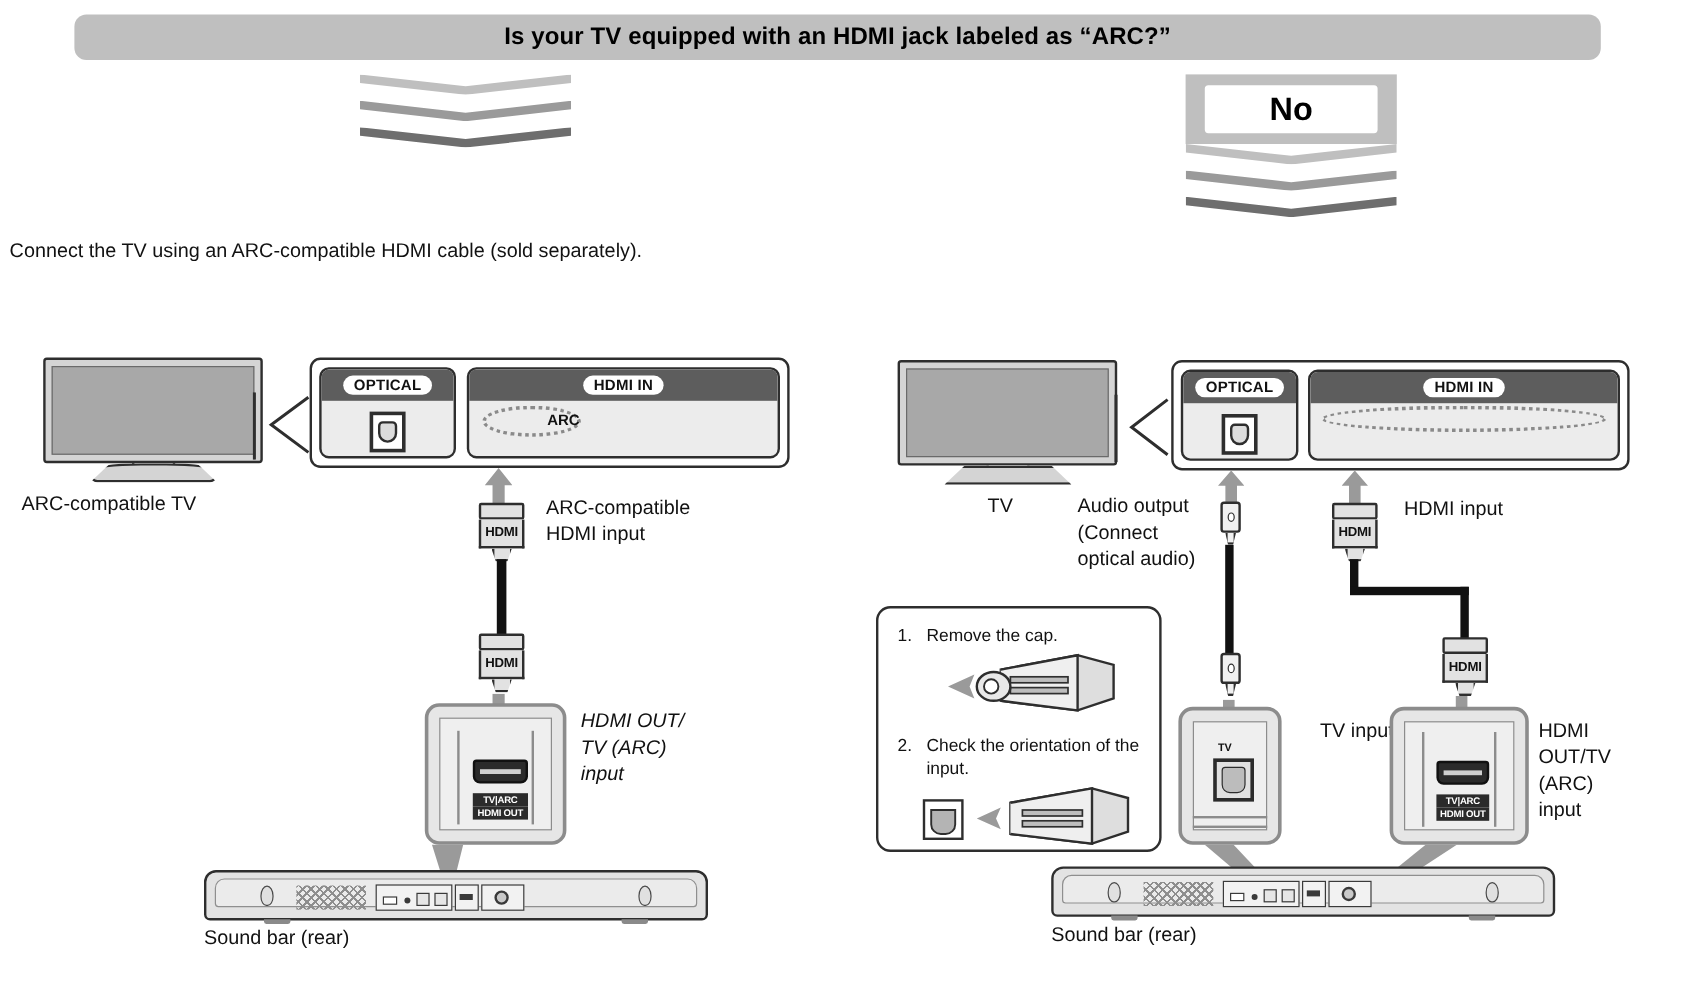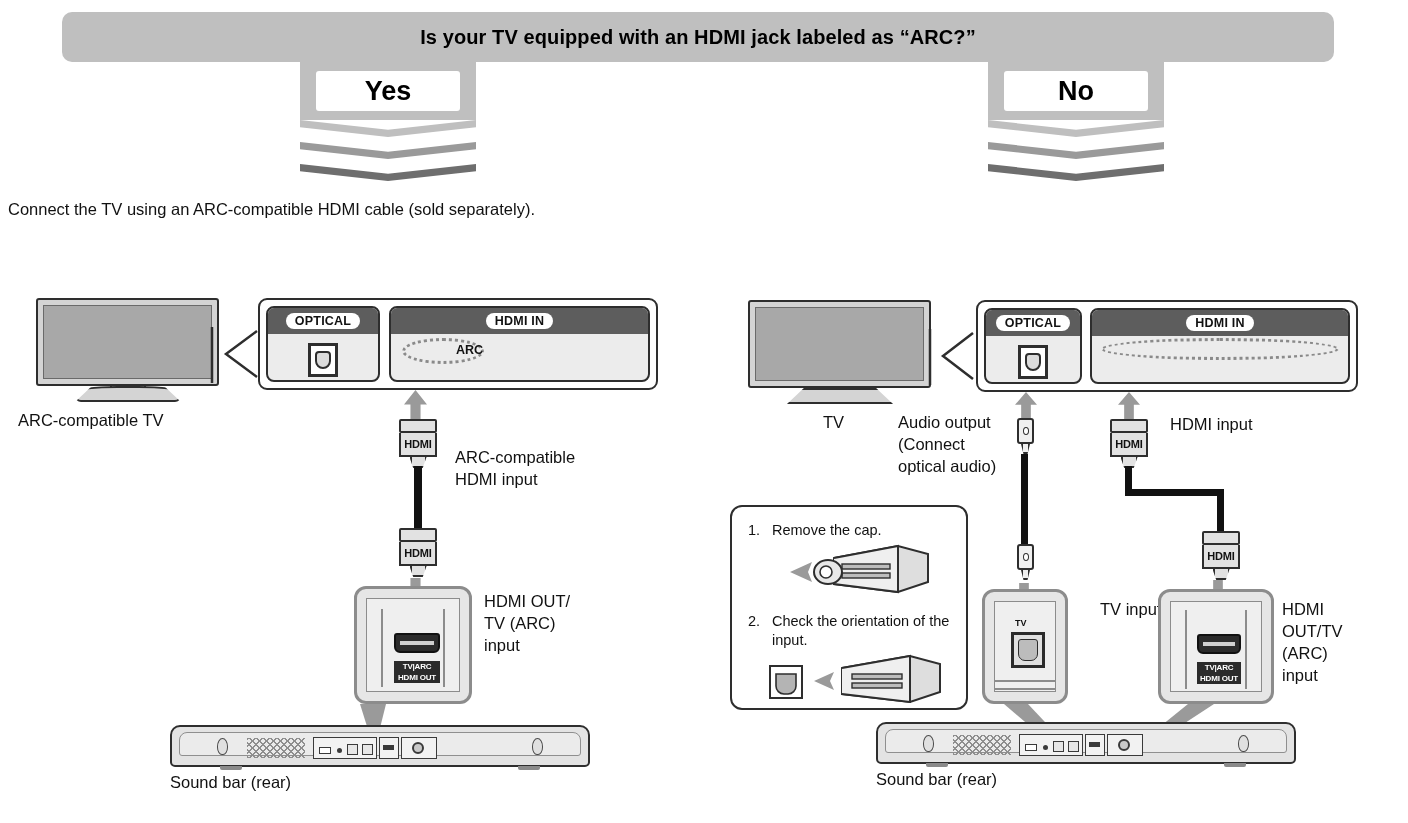--- a/index.html
+++ b/index.html
@@ -9,21 +9,21 @@
     font-family: "Liberation Sans", sans-serif;
     color: #111;
     position: relative;
     overflow: hidden;
   }
   .stage { position: absolute; inset: 0; }
   .abs { position: absolute; }
 
   
   #question-bar {
-    left: 62px; top: 12px; width: 1272px; height: 50px;
+    left: 62px; top: 12px; width: 1272px; height: 38px;
     background: #bfbfbf;
     border-radius: 10px;
     display: flex; align-items: center; justify-content: center;
   }
   #question-text {
     font-size: 20px; font-weight: bold; letter-spacing: .1px; color: #000;
     white-space: nowrap;
   }
 
   
@@ -252,23 +252,20 @@
 </head>
 <body>
 
 <div class="stage">
 
   <div class="abs" id="question-bar">
     <div id="question-text">Is your TV equipped with an HDMI jack labeled as “ARC?”</div>
   </div>
 
   <div class="abs answer-block" style="left:300px; top:62px;">
-    <div class="answer-head">
-      <div class="answer-pill">Yes</div>
-    </div>
     <div class="chev chev1 chev-shape"></div>
     <div class="chev sp"></div>
     <div class="chev chev2 chev-shape"></div>
     <div class="chev sp"></div>
     <div class="chev chev3 chev-shape"></div>
   </div>
 
   <div class="abs para" style="left:8px; top:198px; width:600px;">Connect the TV using an ARC-compatible HDMI cable (sold separately).</div>
 
   <div class="abs answer-block" style="left:988px; top:62px;">
@@ -318,21 +315,21 @@
     </div>
   </div>
 
   <div class="abs garrow garrow-up" style="left:404px; top:390px; width:23px; height:36px;"></div>
 
   <div class="plug-hdmi" style="left:399px; top:419px;">
     <div class="head"></div>
     <div class="body">HDMI</div>
     <div class="tail"></div>
   </div>
-  <div class="abs lbl" style="left:455px; top:412px; width:180px;margin-top:34px;">
+  <div class="abs lbl" style="left:455px; top:412px; width:180px;">
     <span>ARC-compatible</span><br>
     <span>HDMI input</span>
   </div>
 
   <div class="cable" style="left:414px; top:466px; width:8px; height:68px;"></div>
 
   <div class="plug-hdmi" style="left:399px; top:528px;">
     <div class="head"></div>
     <div class="body">HDMI</div>
     <div class="tail"></div>
@@ -343,21 +340,21 @@
   <div class="closeup" style="left:354px; top:586px; width:118px; height:118px;">
     <div class="inner-frame"></div>
     <div class="rail" style="left:24px; top:20px; bottom:14px;"></div>
     <div class="rail" style="right:24px; top:20px; bottom:14px;"></div>
     <div class="cu-hdmi" style="left:37px; top:44px; width:46px; height:20px;"></div>
     <div class="cu-tag" style="left:37px; top:72px; width:46px;">
       <span>TV|ARC</span>
       <span>HDMI OUT</span>
     </div>
   </div>
-  <div class="abs lbl" style="left:484px; top:590px; width:160px;">
+  <div class="abs lbl" style="left:484px; top:590px; width:160px;font-style:italic;">
     <span>HDMI OUT/</span><br>
     <span>TV (ARC)</span><br>
     <span>input</span>
   </div>
 
   <svg class="abs" style="left:352px; top:700px;" width="60" height="40">
     <polygon points="8,4 34,4 26,36 18,36" fill="#9a9a9a"></polygon>
   </svg>
 
   <div class="soundbar" style="left:170px; top:725px; width:420px; height:42px;">

